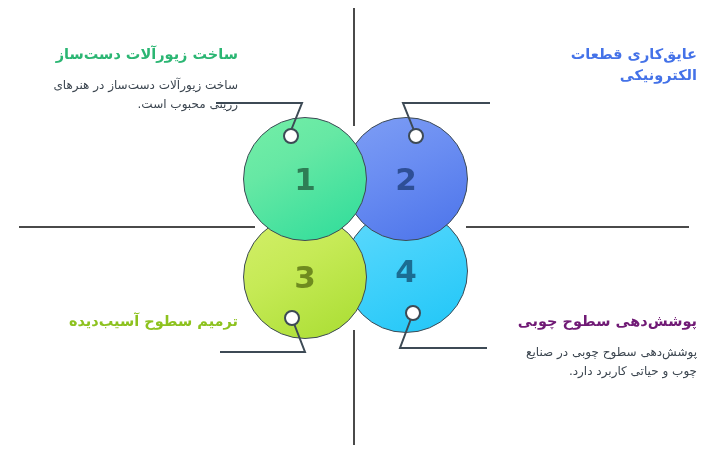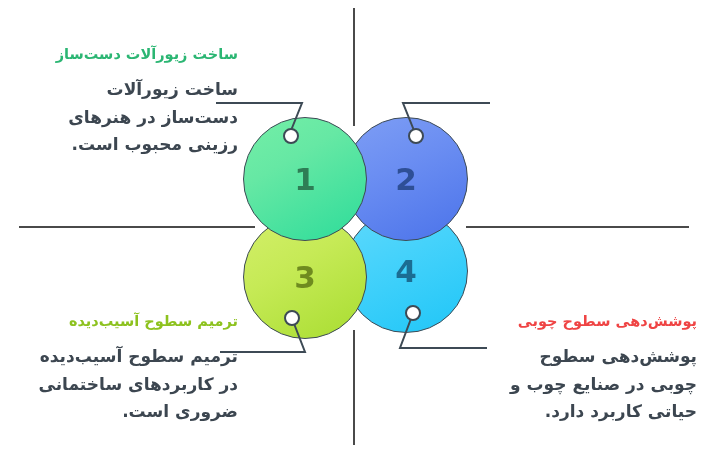--- a/index.html
+++ b/index.html
@@ -105,37 +105,37 @@
     z-index: 7;
   }
   .block h3 {
     margin: 0 0 11px 0;
     font-size: 14.5px;
     font-weight: 700;
     line-height: 1.45;
   }
   .block p {
     margin: 0;
-    font-size: 17px;
+    font-size: 12px;
     line-height: 1.62;
     color: #3c4650;
-    font-weight: 700;
+    font-weight: 400;
   }
 
   #block-1 { left: 42px;  top: 44px;  width: 196px; text-align: right; }
   #block-1 h3 { color: #2bb673; }
 
   #block-2 { left: 505px; top: 44px;  width: 192px; text-align: right; }
   #block-2 h3 { color: #4472e8; }
 
   #block-3 { left: 34px;  top: 311px; width: 204px; text-align: right; }
   #block-3 h3 { color: #8dc21f; }
 
   #block-4 { left: 505px; top: 311px; width: 192px; text-align: right; }
-  #block-4 h3 { color: #ef4444; }
+  #block-4 h3 { color: #701a75; }
 </style>
 </head>
 <body>
 
 <div id="stage">
 
   <div class="axis axis-v top"></div>
   <div class="axis axis-v bottom"></div>
   <div class="axis axis-h left"></div>
   <div class="axis axis-h right"></div>
@@ -167,25 +167,25 @@
     <path d="M 412 316 L 400 348 L 487 348"></path>
     <circle cx="413" cy="313" r="7"></circle>
   </svg>
 
   <div class="block" id="block-1">
     <h3>ساخت زیورآلات دست‌ساز</h3>
     <p>ساخت زیورآلات دست‌ساز در هنرهای رزینی محبوب است.</p>
   </div>
 
   <div class="block" id="block-2">
+    <h3>عایق‌کاری قطعات الکترونیکی</h3>
   </div>
 
   <div class="block" id="block-3">
     <h3>ترمیم سطوح آسیب‌دیده</h3>
-    <p>ترمیم سطوح آسیب‌دیده در کاربردهای ساختمانی ضروری است.</p>
   </div>
 
   <div class="block" id="block-4">
     <h3>پوشش‌دهی سطوح چوبی</h3>
     <p>پوشش‌دهی سطوح چوبی در صنایع چوب و حیاتی کاربرد دارد.</p>
   </div>
 
 </div>
 
 </body></html>

